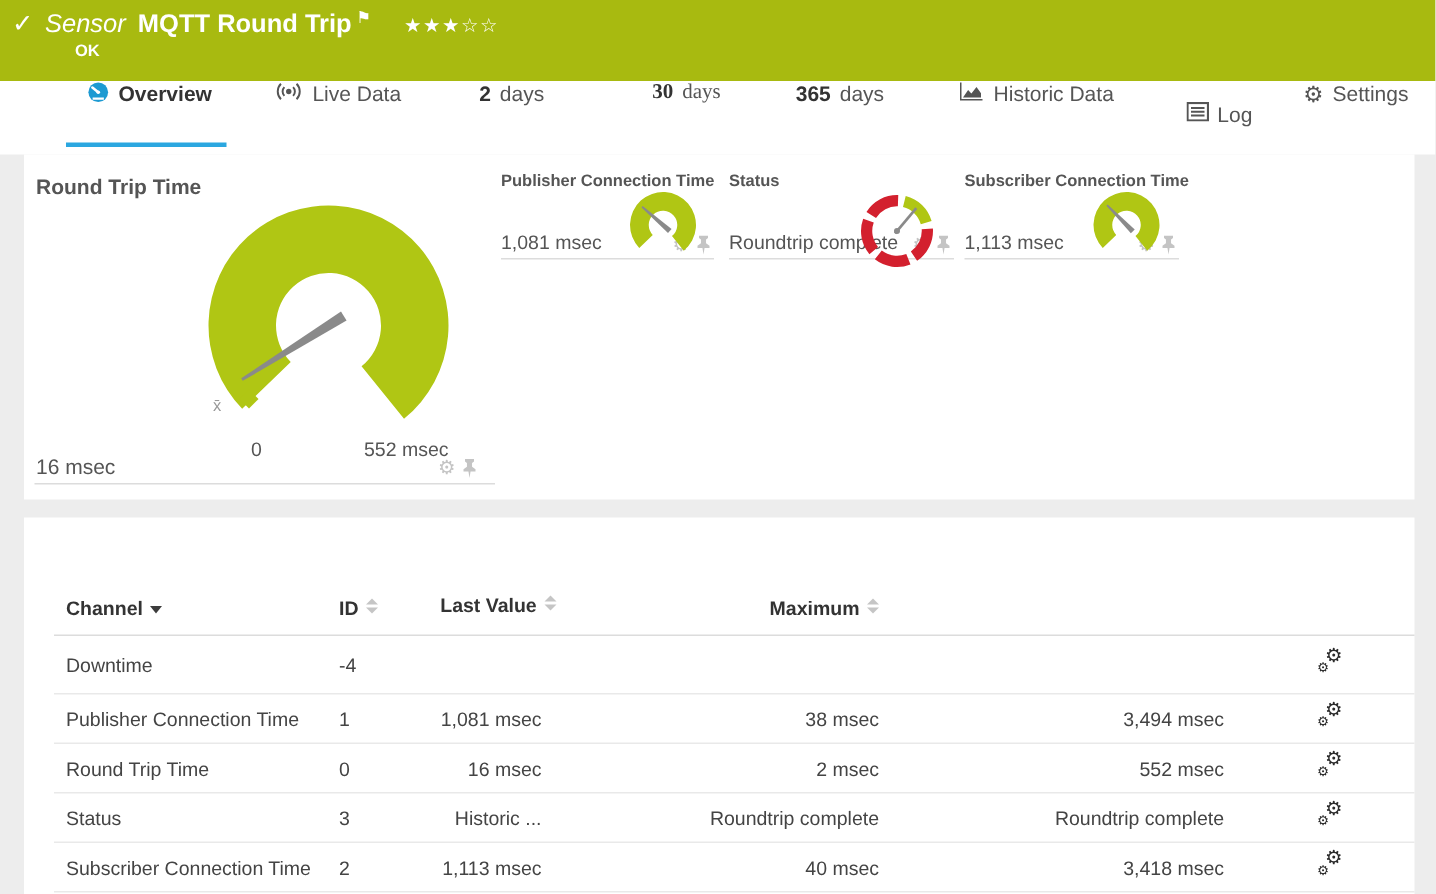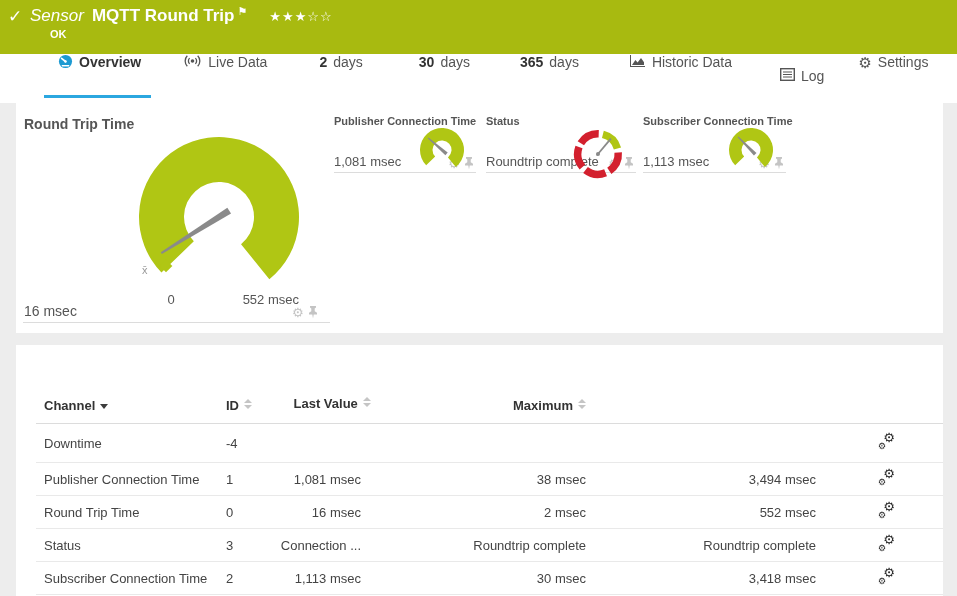--- a/index.html
+++ b/index.html
@@ -22,21 +22,21 @@
 
   
   .tabbar{position:absolute;left:0;top:54px;width:957px;height:49px;background:#fff;display:flex;align-items:center;}
   .tab{position:relative;display:flex;align-items:flex-start;gap:6px;font-size:14px;color:#555;height:100%;cursor:pointer;white-space:nowrap;}
   .tab b{color:#333;}
   .tab.active{color:#333;font-weight:bold;}
   .tab.active::after{content:"";position:absolute;left:-14px;right:-10px;bottom:5px;height:3px;background:var(--underline);}
   .tab:nth-child(1){margin-left:58px;}
   .tab:nth-child(2){margin-left:42px;}
   .tab:nth-child(3){margin-left:52px;}
-  .tab:nth-child(4){margin-left:56px;}
+  .tab:nth-child(4){margin-left:72px;font-family:Liberation Serif, serif;}
   .tab:nth-child(5){margin-left:50px;}
   .tab:nth-child(6){margin-left:50px;}
   .tab:nth-child(7){margin-left:48px;margin-top:27px;}
   .tab:nth-child(8){margin-left:34px;}
   .tab .glyph{display:inline-flex;align-items:center;}
   .tab .gearchar{font-family:"DejaVu Sans",sans-serif;font-size:15px;color:#555;font-weight:normal;}
 
   
   .panel{position:absolute;left:16px;width:927px;background:#fff;}
   .panel1{top:103px;height:230px;}
@@ -268,28 +268,28 @@
           <div class="td c-channel">Round Trip Time</div>
           <div class="td c-id">0</div>
           <div class="td c-last">16 msec</div>
           <div class="td c-min">2 msec</div>
           <div class="td c-max">552 msec</div>
           <div class="td c-icon"><span class="gears"><span class="g1">⚙</span><span class="g2">⚙</span></span></div>
         </div>
         <div class="tr row">
           <div class="td c-channel">Status</div>
           <div class="td c-id">3</div>
-          <div class="td c-last">Connection ...</div>
+          <div class="td c-last">Historic ...</div>
           <div class="td c-min">Roundtrip complete</div>
           <div class="td c-max">Roundtrip complete</div>
           <div class="td c-icon"><span class="gears"><span class="g1">⚙</span><span class="g2">⚙</span></span></div>
         </div>
         <div class="tr row">
           <div class="td c-channel">Subscriber Connection Time</div>
           <div class="td c-id">2</div>
           <div class="td c-last">1,113 msec</div>
-          <div class="td c-min">30 msec</div>
+          <div class="td c-min">40 msec</div>
           <div class="td c-max">3,418 msec</div>
           <div class="td c-icon"><span class="gears"><span class="g1">⚙</span><span class="g2">⚙</span></span></div>
         </div>
       </div>
   </div>
 </div>
 
 </body></html>

